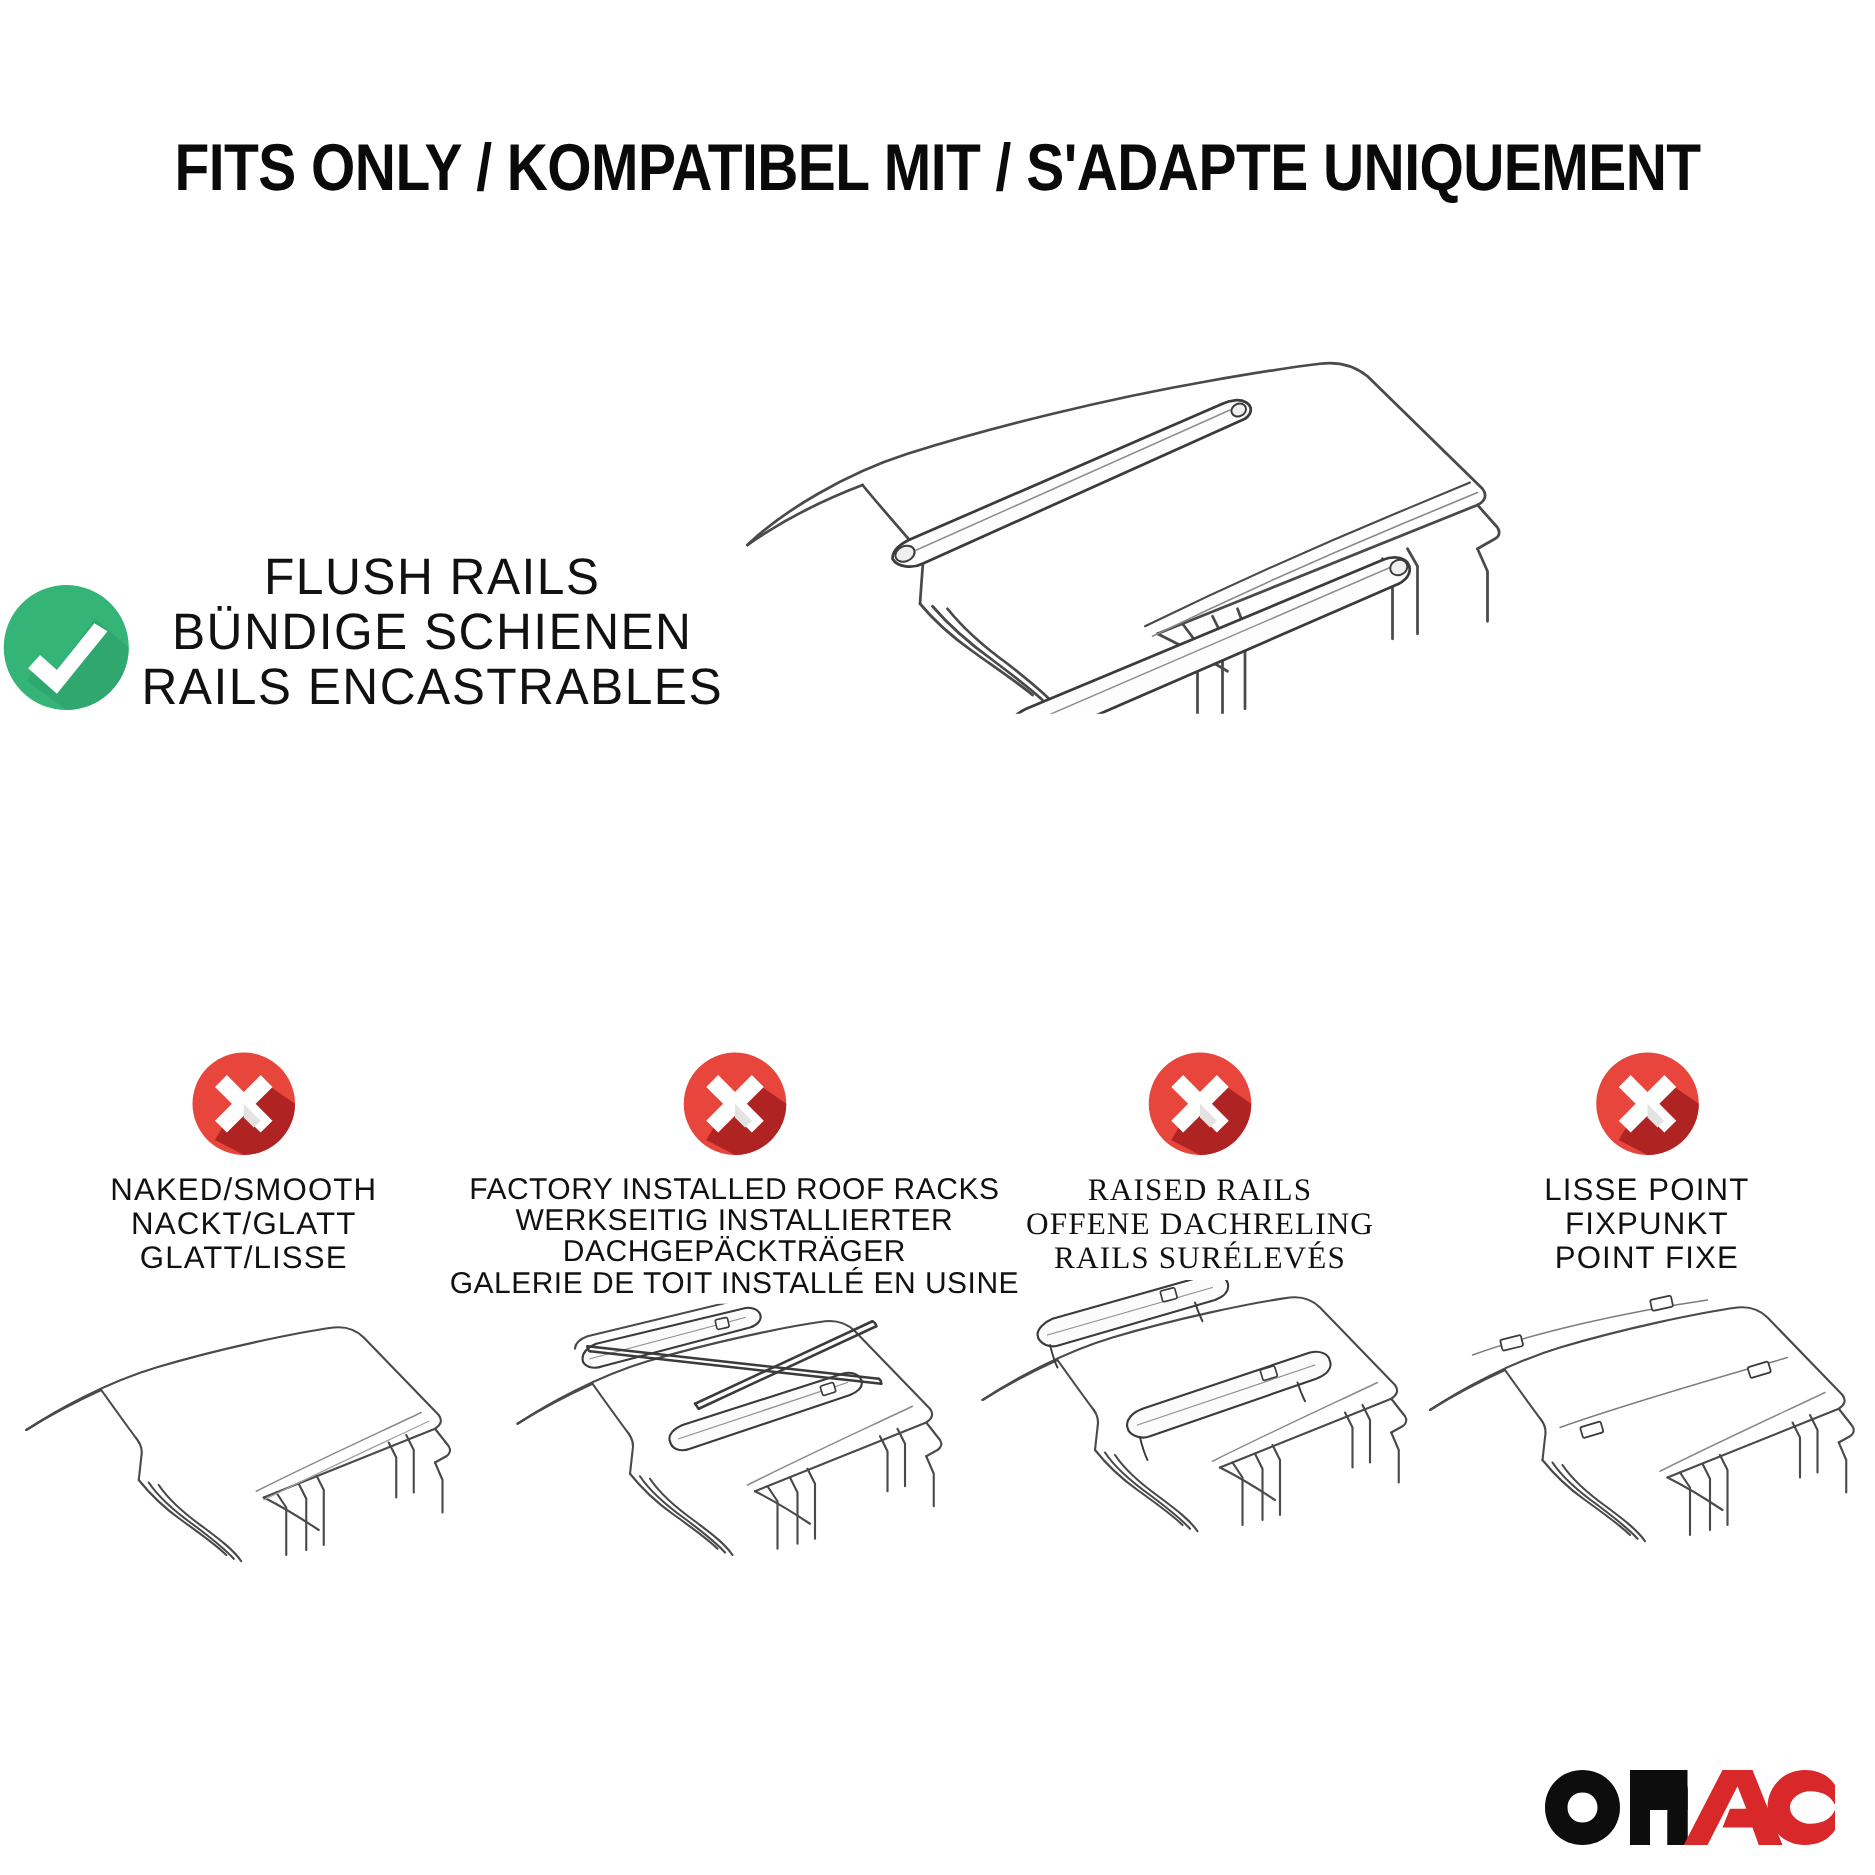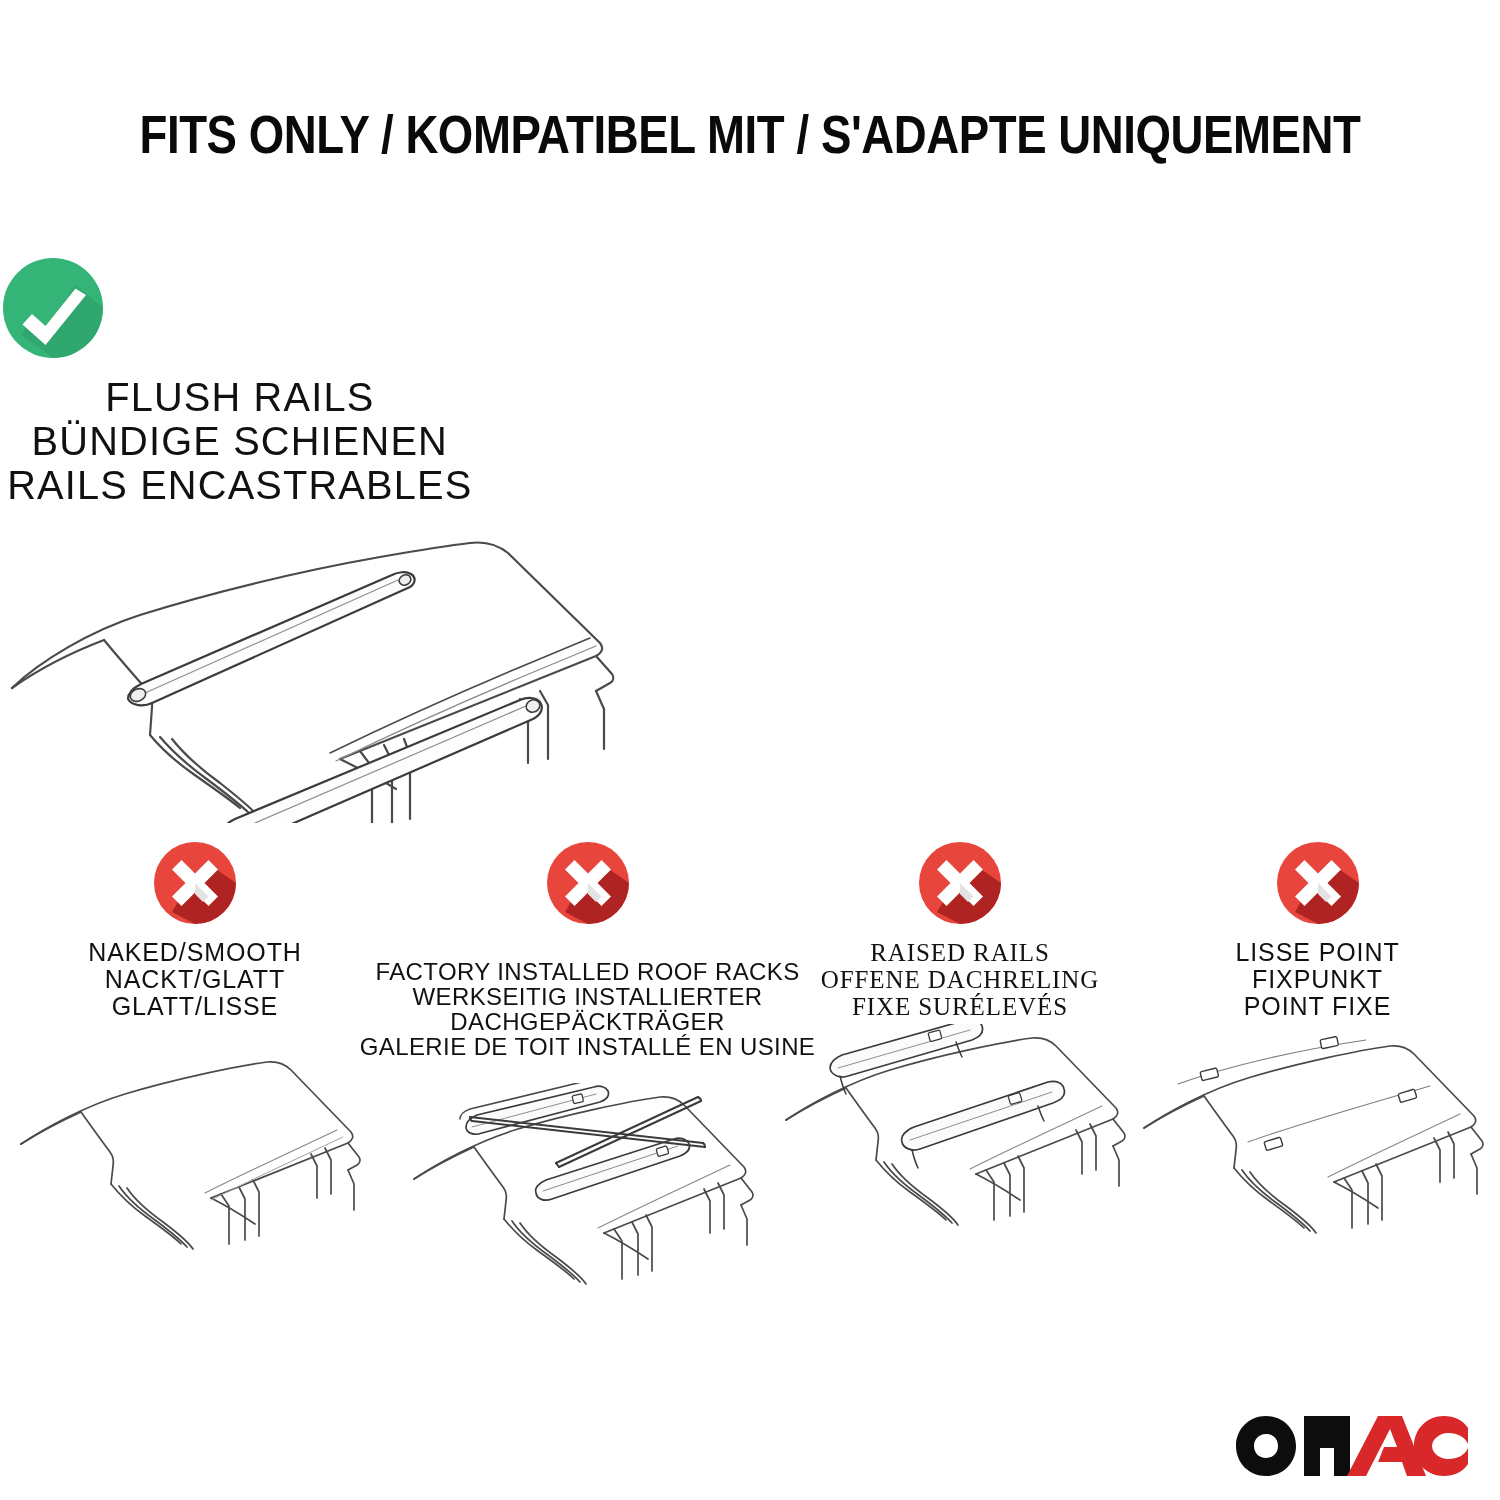--- a/index.html
+++ b/index.html
@@ -27,22 +27,22 @@
     transform-origin:center center;
     white-space:nowrap;
   }
 
   
   .hero{
     position:absolute;
     left:0;right:0;
     top:255px;
     display:flex;
-    flex-direction:column;
-    align-items:flex-start;
+    flex-direction:row;
+    align-items:flex-end;
   }
   .hero-icon{
     width:106px;height:106px;
     position:relative;
   }
   .hero-text{
     margin-top:14px;
     text-align:center;
     font-size:41px;
     line-height:44px;
@@ -65,21 +65,21 @@
     align-items:flex-start;
   }
   .col{
     position:relative;
     display:flex;
     flex-direction:column;
     align-items:center;
     justify-content:center;
   }
   .col-1{width:390px;}
-  .col-2{width:395px;gap:20px;}
+  .col-2{width:395px;}
   .col-3{width:350px;font-family:Liberation Serif, serif;}
   .col-4{width:365px;}
 
   .x-icon{width:86px;height:86px;position:relative;}
 
   .col-label{
     margin-top:13px;
     text-align:center;
     color:#111111;
     font-size:25px;
@@ -263,21 +263,21 @@
         <svg viewBox="0 0 86 86" width="86" height="86">
           <circle cx="43" cy="43" r="41" fill="#e8463c"></circle>
           <path d="M43 84 A41 41 0 0 0 84 43 L58 25 L43 43 L27 60 L20 72 Z" fill="#a51f1f" opacity="0.85"></path>
           <path d="M29.5 20 L43 33.5 L56.5 20 L66 29.5 L52.5 43 L66 56.5 L56.5 66 L43 52.5 L29.5 66 L20 56.5 L33.5 43 L20 29.5 Z" fill="#ffffff"></path>
           <path d="M43 43 L56.5 56.5 L51 62 L43 54 Z" fill="#e3e3e3"></path>
         </svg>
       </div>
       <div class="col-label">
         <div>RAISED RAILS</div>
         <div>OFFENE DACHRELING</div>
-        <div>FIXE SURÉLEVÉS</div>
+        <div>RAILS SURÉLEVÉS</div>
       </div>
       <div class="col-img">
         <svg viewBox="0 0 360 220" width="360" height="220" fill="none" stroke="#4a4a4a" stroke-width="1.7" stroke-linecap="round" stroke-linejoin="round">
           <path d="M6 96 C30 80 70 58 110 46 C160 31 222 18 252 14 C262 13 270 16 276 22 L336 84 C339 88 338 92 333 95 L196 150"></path>
           <path d="M6 96 C22 86 44 74 66 64"></path>
           <path d="M66 64 C76 78 86 92 95 104 C98 108 99 113 98 118 L96 136"></path>
           <path d="M96 136 C104 146 116 158 130 168 C144 178 158 188 166 196"></path>
           <path d="M104 138 C112 150 126 162 140 172 C152 181 164 190 172 199"></path>
           <path d="M112 140 C120 152 134 164 148 174 C160 183 172 192 178 201"></path>
           <path d="M196 150 C212 158 228 168 240 176"></path>

